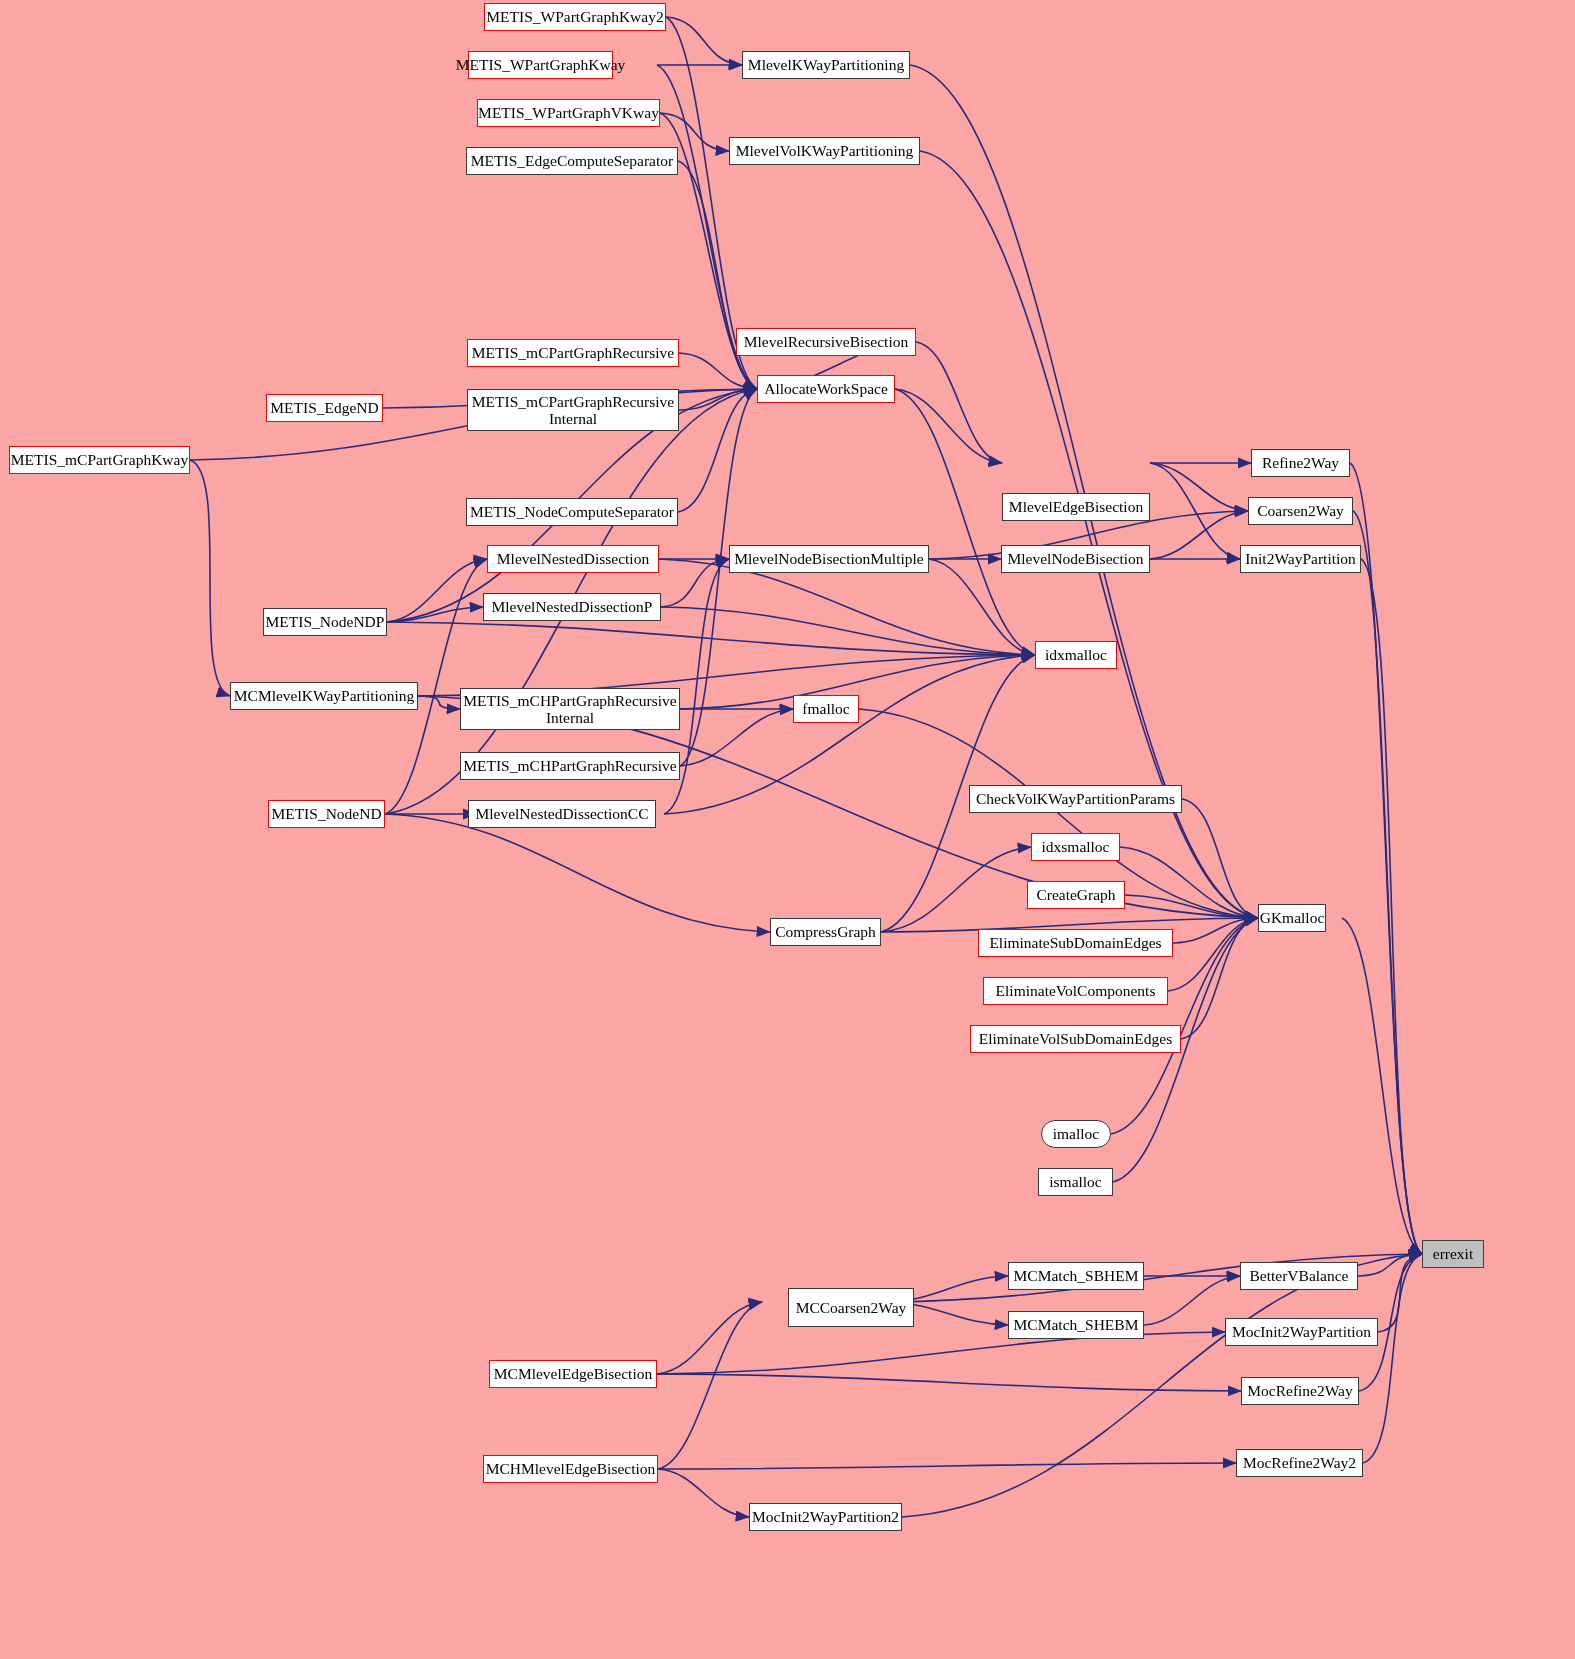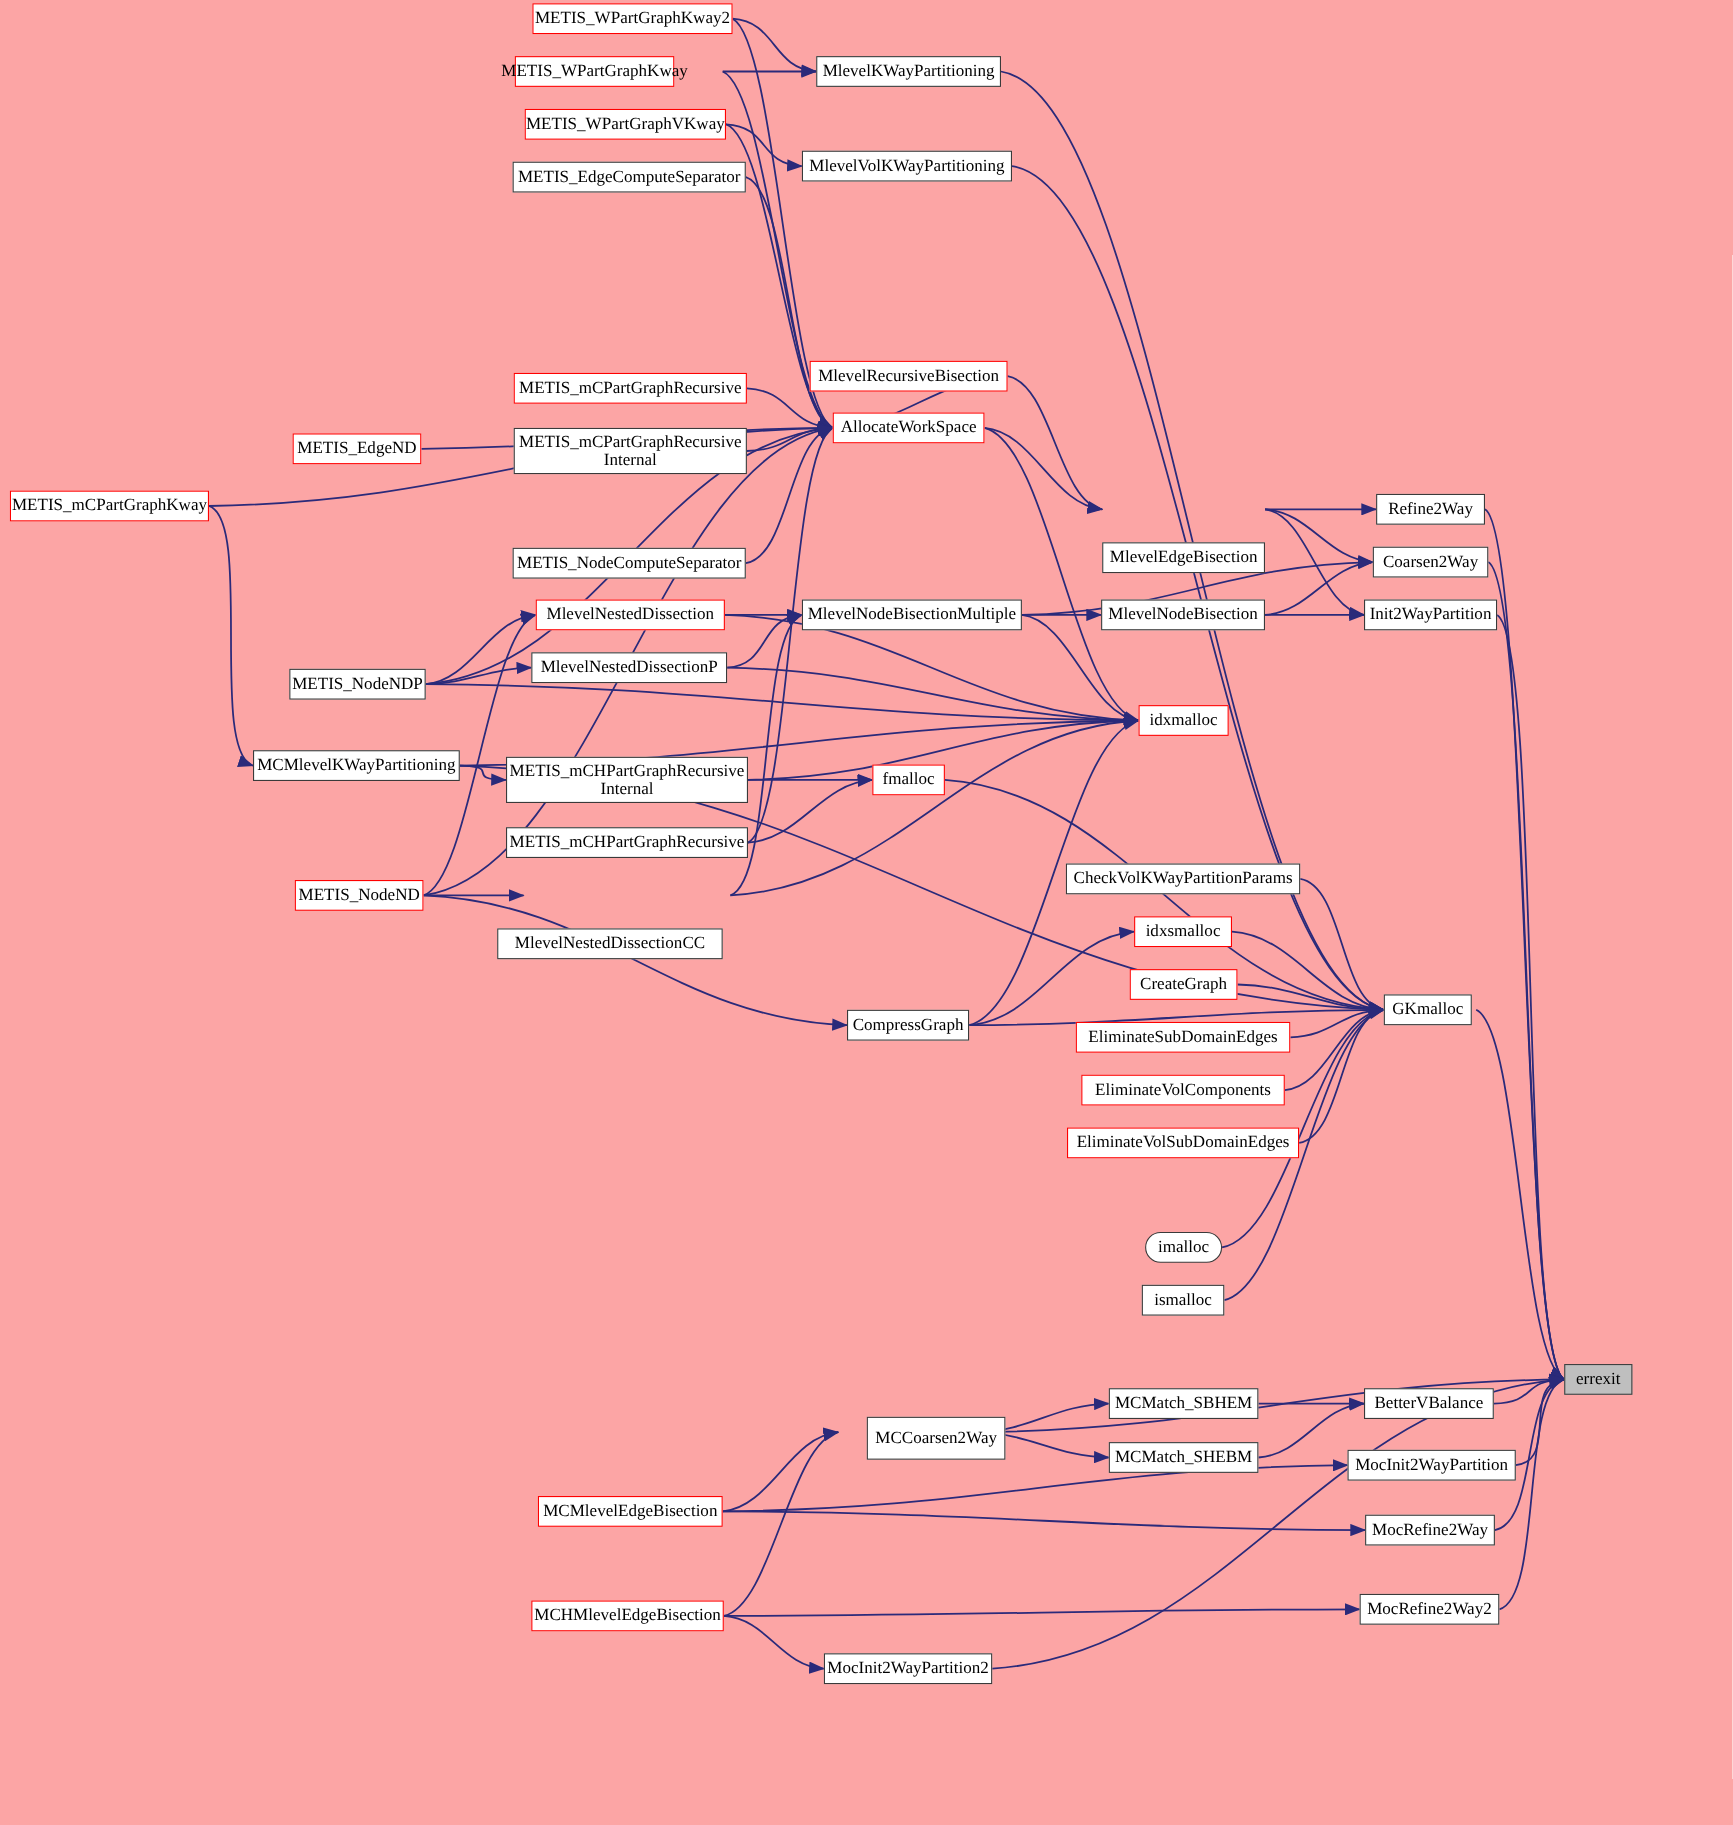--- a/index.html
+++ b/index.html
@@ -165,28 +165,28 @@
     <div class="node red" style="left: 487px; top: 545px; width: 172px; height: 28px;"><span class="lbl">MlevelNestedDissection</span></div>
     <div class="node" style="left: 483px; top: 593px; width: 178px; height: 28px;"><span class="lbl">MlevelNestedDissectionP</span></div>
     <div class="node" style="left: 263px; top: 608px; width: 124px; height: 28px;"><span class="lbl">METIS_NodeNDP</span></div>
     <div class="node red" style="left: 1035px; top: 641px; width: 82px; height: 28px;"><span class="lbl">idxmalloc</span></div>
     <div class="node" style="left: 230px; top: 682px; width: 188px; height: 28px;"><span class="lbl">MCMlevelKWayPartitioning</span></div>
     <div class="node" style="left: 460px; top: 688px; width: 220px; height: 42px;"><span class="lbl">METIS_mCHPartGraphRecursive
 Internal</span></div>
     <div class="node red" style="left: 793px; top: 695px; width: 66px; height: 28px;"><span class="lbl">fmalloc</span></div>
     <div class="node" style="left: 460px; top: 752px; width: 220px; height: 28px;"><span class="lbl">METIS_mCHPartGraphRecursive</span></div>
     <div class="node red" style="left: 268px; top: 800px; width: 117px; height: 28px;"><span class="lbl">METIS_NodeND</span></div>
-    <div class="node" style="left: 452px; top: 800px; width: 205px; height: 28px; margin-top: 44px;"><span class="lbl">MlevelNestedDissectionCC</span></div>
+    <div class="node" style="left: 468px; top: 800px; width: 188px; height: 28px;"><span class="lbl">MlevelNestedDissectionCC</span></div>
     <div class="node" style="left: 969px; top: 785px; width: 213px; height: 28px;"><span class="lbl">CheckVolKWayPartitionParams</span></div>
     <div class="node red" style="left: 1031px; top: 833px; width: 89px; height: 28px;"><span class="lbl">idxsmalloc</span></div>
     <div class="node red" style="left: 1027px; top: 881px; width: 98px; height: 28px;"><span class="lbl">CreateGraph</span></div>
     <div class="node red" style="left: 978px; top: 929px; width: 195px; height: 28px;"><span class="lbl">EliminateSubDomainEdges</span></div>
     <div class="node red" style="left: 983px; top: 977px; width: 185px; height: 28px;"><span class="lbl">EliminateVolComponents</span></div>
     <div class="node red" style="left: 970px; top: 1025px; width: 211px; height: 28px;"><span class="lbl">EliminateVolSubDomainEdges</span></div>
-    <div class="node" style="left: 1258px; top: 904px; width: 80px; height: 28px;"><span class="lbl">GKmalloc</span></div>
+    <div class="node" style="left: 1258px; top: 904px; width: 68px; height: 28px;"><span class="lbl">GKmalloc</span></div>
     <div class="node" style="left: 770px; top: 918px; width: 111px; height: 28px;"><span class="lbl">CompressGraph</span></div>
     <div class="node" style="left: 1041px; top: 1120px; width: 70px; height: 28px; border-radius: 14px;"><span class="lbl">imalloc</span></div>
     <div class="node" style="left: 1038px; top: 1168px; width: 75px; height: 28px;"><span class="lbl">ismalloc</span></div>
     <div class="node filled" style="left: 1422px; top: 1240px; width: 62px; height: 28px;"><span class="lbl">errexit</span></div>
     <div class="node" style="left: 788px; top: 1288px; width: 126px; height: 39px;"><span class="lbl">MCCoarsen2Way</span></div>
     <div class="node" style="left: 1008px; top: 1262px; width: 136px; height: 28px;"><span class="lbl">MCMatch_SBHEM</span></div>
     <div class="node" style="left: 1008px; top: 1311px; width: 136px; height: 28px;"><span class="lbl">MCMatch_SHEBM</span></div>
     <div class="node" style="left: 1240px; top: 1262px; width: 118px; height: 28px;"><span class="lbl">BetterVBalance</span></div>
     <div class="node" style="left: 1225px; top: 1318px; width: 153px; height: 28px;"><span class="lbl">MocInit2WayPartition</span></div>
     <div class="node" style="left: 1241px; top: 1377px; width: 118px; height: 28px;"><span class="lbl">MocRefine2Way</span></div>

